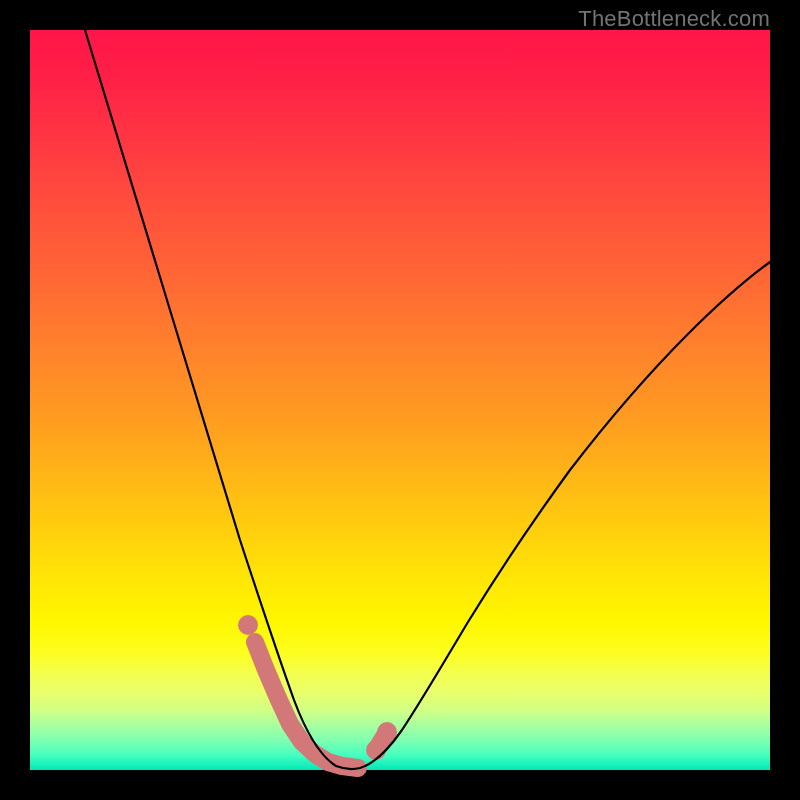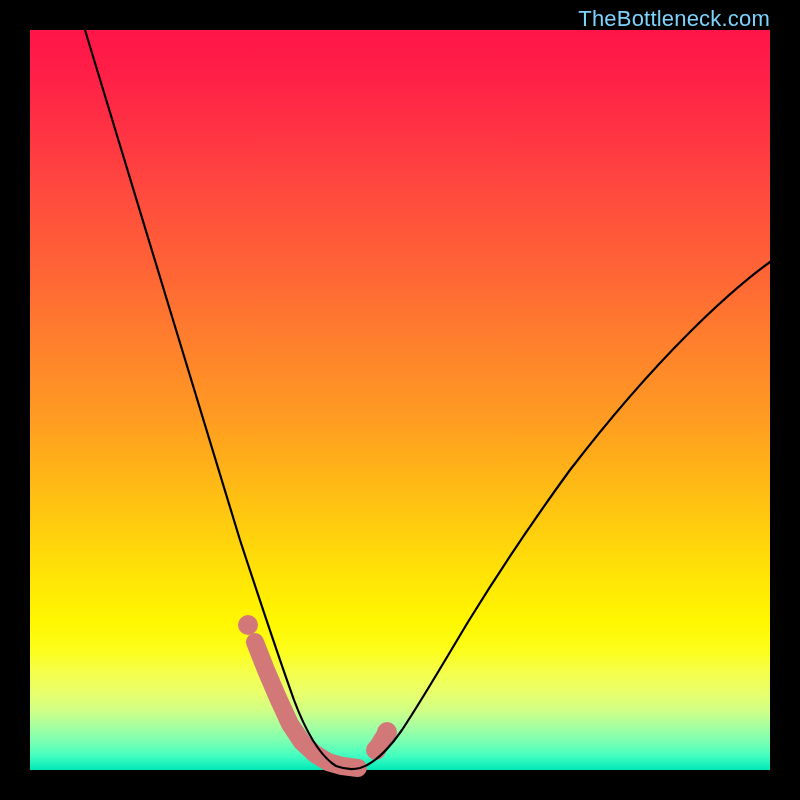--- a/index.html
+++ b/index.html
@@ -46,21 +46,21 @@
       #46ffc0 98%,
       #00e8b8 100%
     );
   }
   .watermark {
     position: absolute;
     top: 6px;
     right: 30px;
     font-size: 22px;
     font-weight: 400;
-    color: #7dd3fc;
+    color: #737373;
     letter-spacing: 0.2px;
   }
   svg.curve {
     position: absolute;
     left: 30px;
     top: 30px;
     width: 740px;
     height: 740px;
     overflow: visible;
   }

